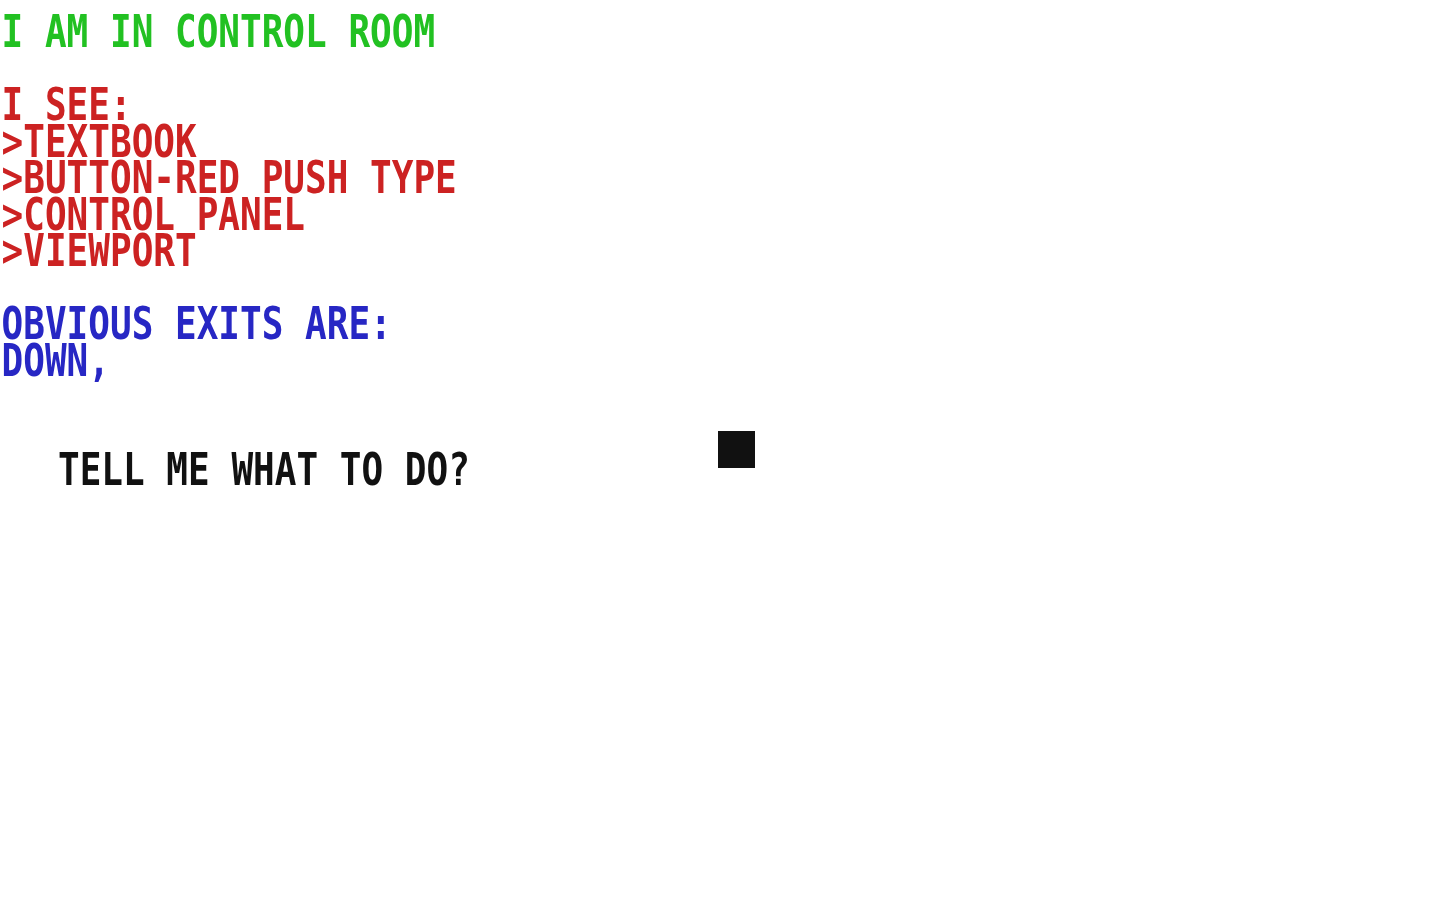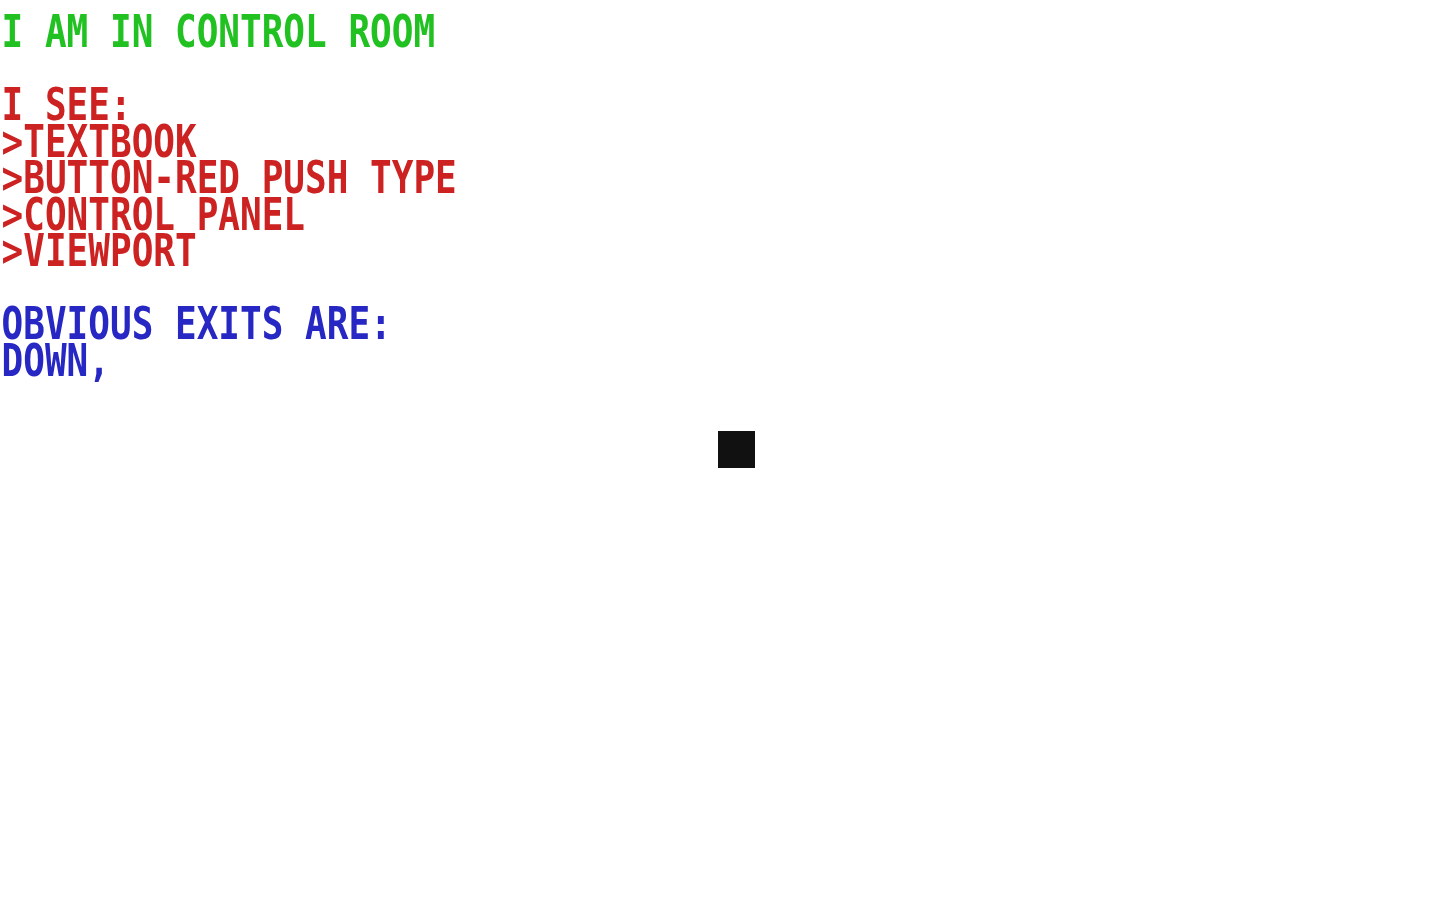--- a/index.html
+++ b/index.html
@@ -106,18 +106,21 @@
     <span class="line c-red">&gt;VIEWPORT</span>
 
     <span class="line blank"> </span>
 
     <span class="line c-blue">OBVIOUS EXITS ARE:</span>
 
     <span class="line c-blue">DOWN,</span>
 
     <span class="line blank"> </span>
 
+    <span class="prompt-row">
+      <span class="prompt-text">TELL ME WHAT TO DO? </span>
+    </span>
 
   </div>
 
   <div class="cursor"></div>
 
 </div>
 
 </body></html>

